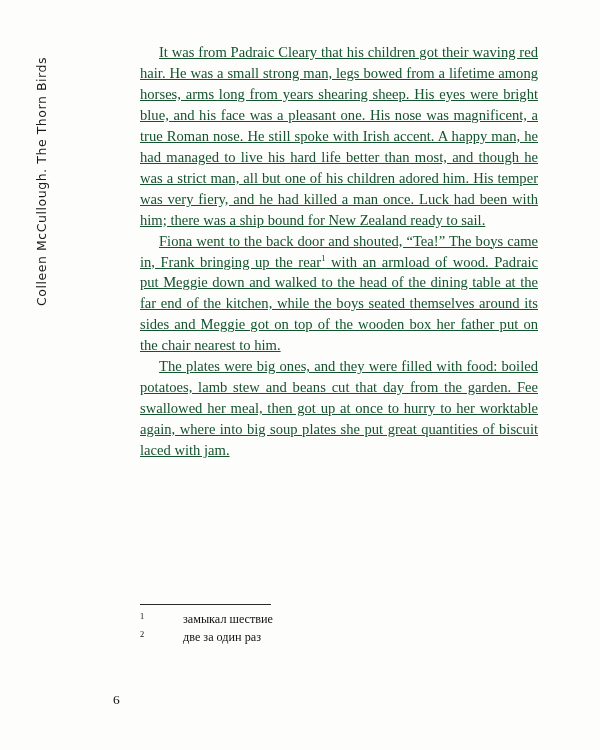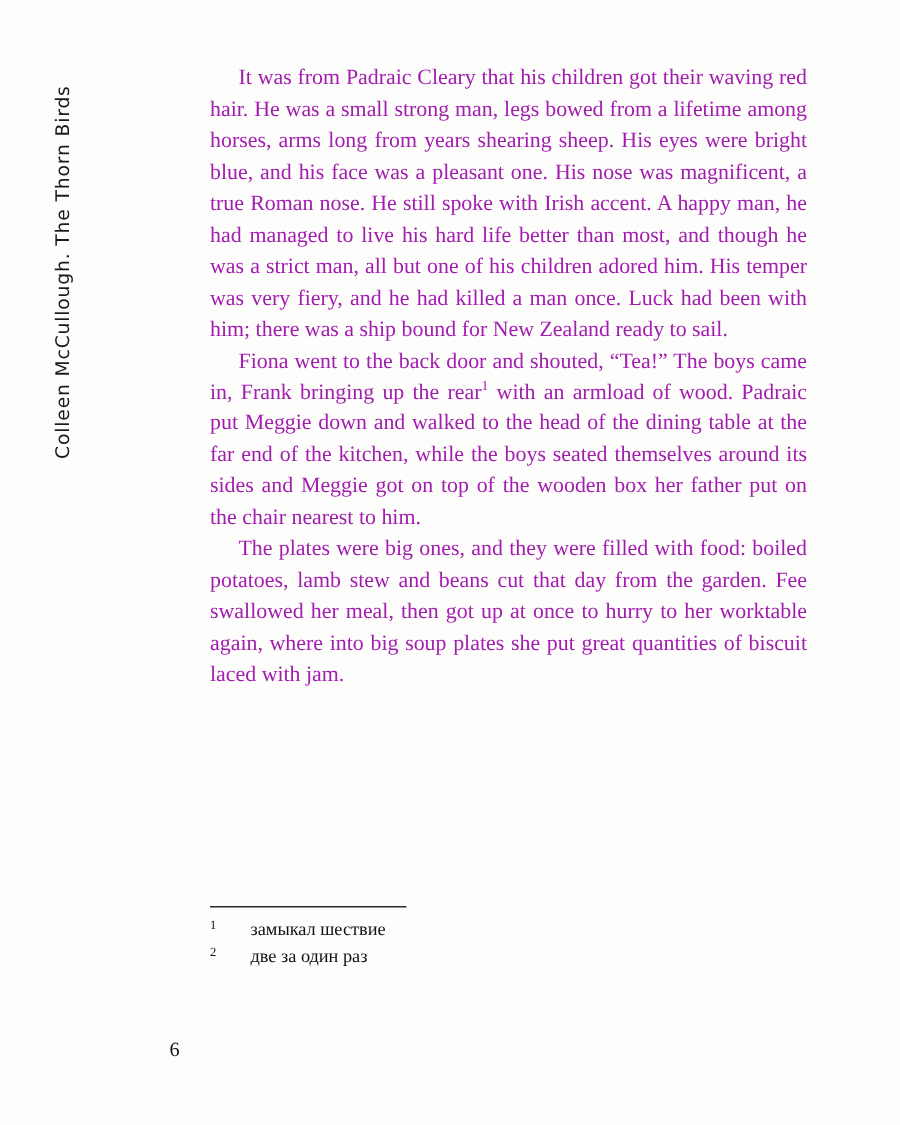--- a/index.html
+++ b/index.html
@@ -57,23 +57,24 @@
     width: 398px;
   }
 
   .para {
     margin: 0;
     text-align: justify;
     text-justify: inter-word;
     text-indent: 19px;
     font-size: 14.6px;
     line-height: 20.95px;
-    color: #a21caf;
+    color: #14532d;
     -webkit-font-smoothing: antialiased;
     hyphens: none;
+    text-decoration: underline;
   }
 
   .para sup {
     font-size: 0.63em;
     vertical-align: super;
     line-height: 0;
   }
 
   
   .footnotes {
@@ -100,20 +101,21 @@
     display: inline-block;
     width: 27px;
     flex: 0 0 27px;
     font-size: 8.4px;
     line-height: 12px;
     padding-top: 0px;
     color: #101010;
   }
   .footnote-body {
     flex: 1 1 auto;
+    margin-left: 16px;
   }
 
   
   .folio {
     position: absolute;
     left: 113px;
     top: 692px;
     font-size: 13.5px;
     color: #111111;
   }

